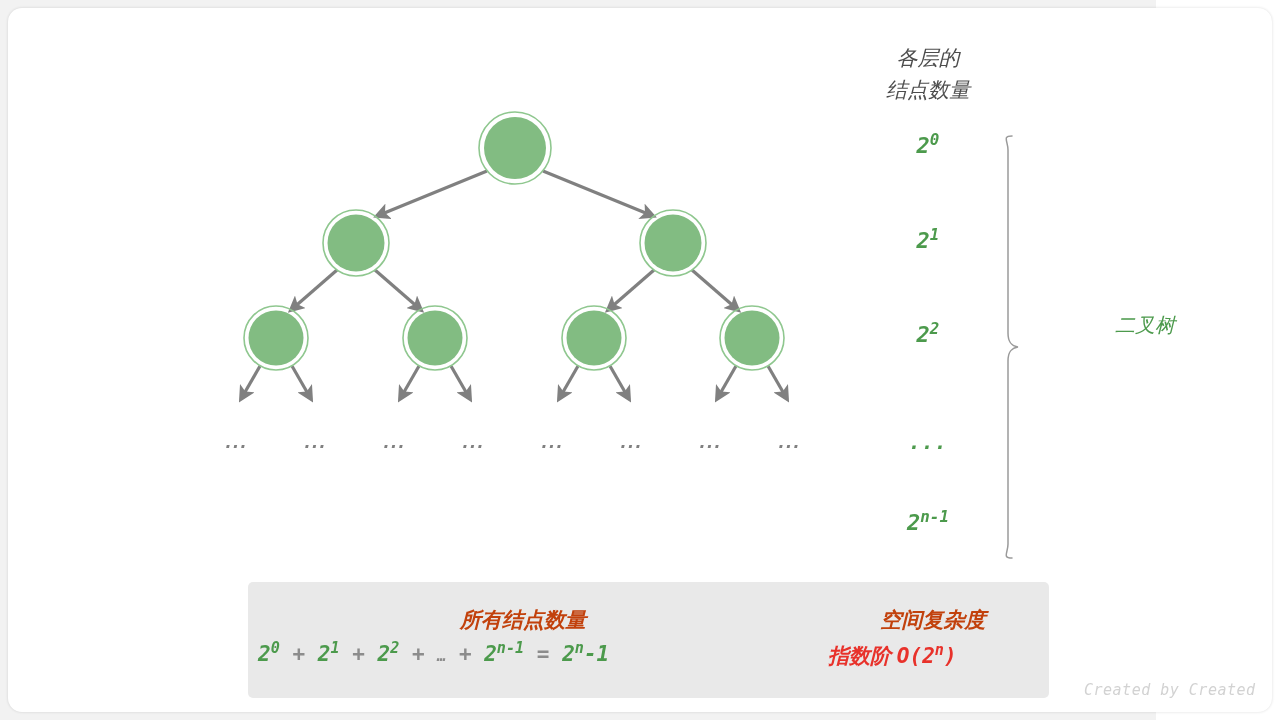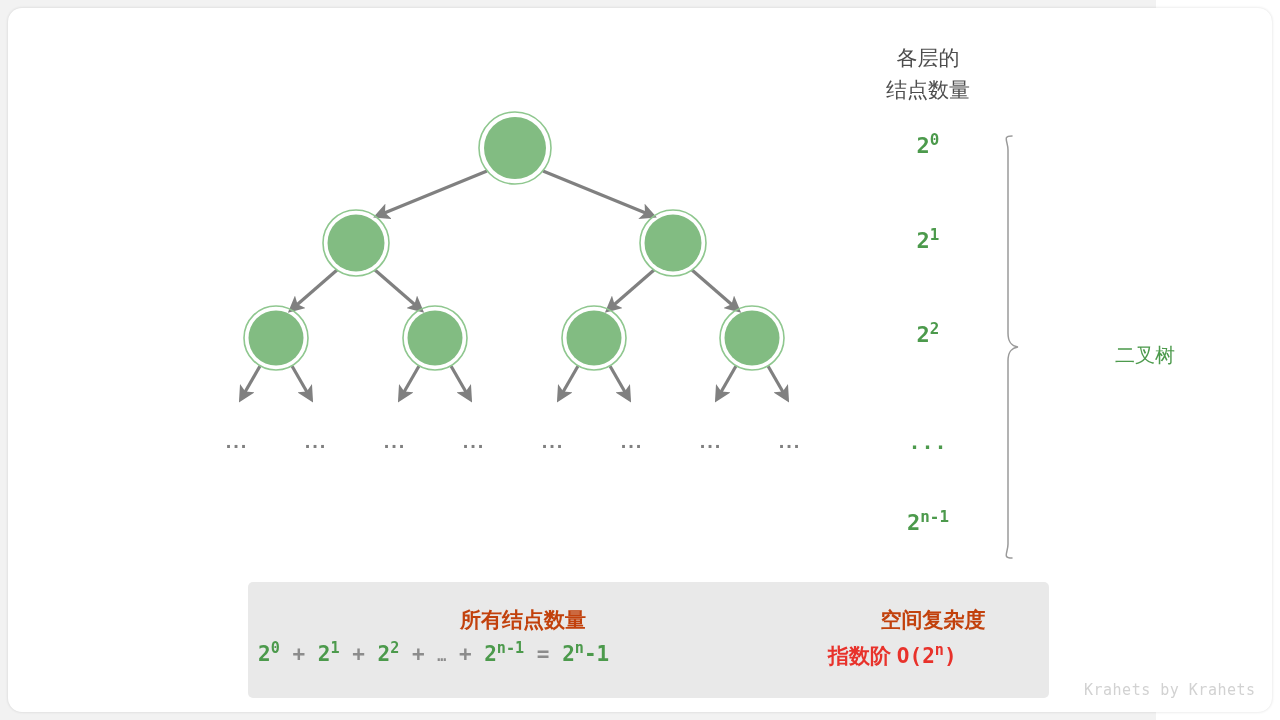--- a/index.html
+++ b/index.html
@@ -12,20 +12,21 @@
     height: 720px;
     font-family: "Liberation Sans", "DejaVu Sans", sans-serif;
     overflow: hidden;
   }
   .page {
     position: relative;
     width: 1156px;
     height: 720px;
     background: #f2f2f2;
     box-sizing: border-box;
+    font-style: italic;
   }
   .card {
     position: absolute;
     left: 8px;
     top: 8px;
     width: 1264px;
     height: 704px;
     background: #ffffff;
     border-radius: 14px;
     box-shadow: 0 0 3px rgba(0,0,0,0.14);
@@ -83,21 +84,20 @@
   .brace-label {
     position: absolute;
     left: 1022px;
     top: 302px;
     width: 230px;
     text-align: center;
     color: #4c9a4c;
     font-size: 20px;
     line-height: 31px;
     white-space: nowrap;
-    margin-top: 30px;
   }
   .brace-label .bl2 { letter-spacing: 0.5px; }
 
   .dots3 {
     position: absolute;
     color: #808080;
     font-size: 20px;
     font-weight: bold;
     letter-spacing: 2px;
     transform: translate(-50%, -50%);
@@ -289,16 +289,16 @@
       <span>2</span><sup>n</sup><span>-1</span>
     </div>
 
     <div class="panel-title cx-title">空间复杂度</div>
 
     <div class="cx-value">
       <span>指数阶</span>
       <span class="mono">O(2</span><sup class="mono">n</sup><span class="mono">)</span>
     </div>
 
-    <div class="credit">Krahets by Krahets</div>
+    <div class="credit">Created by Created</div>
 
   </div>
 </div>
 
 </body></html>

